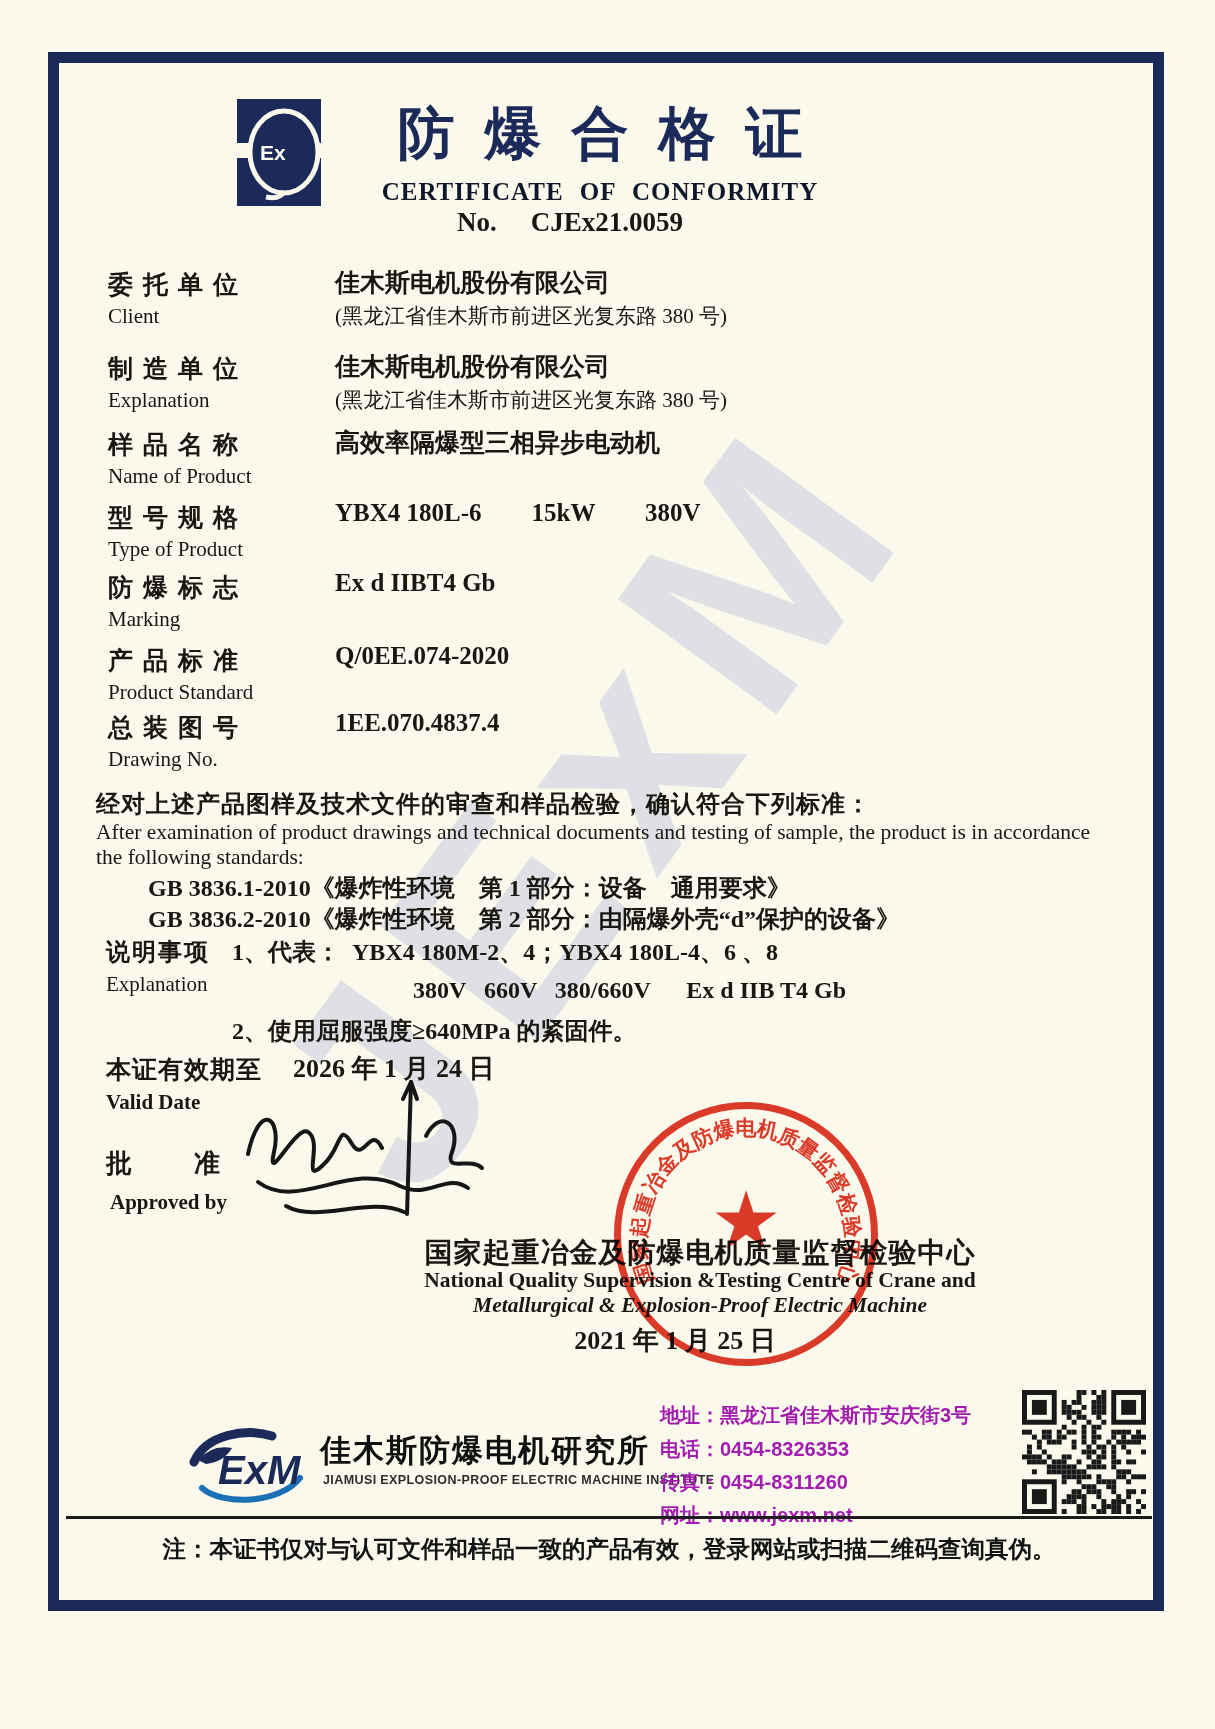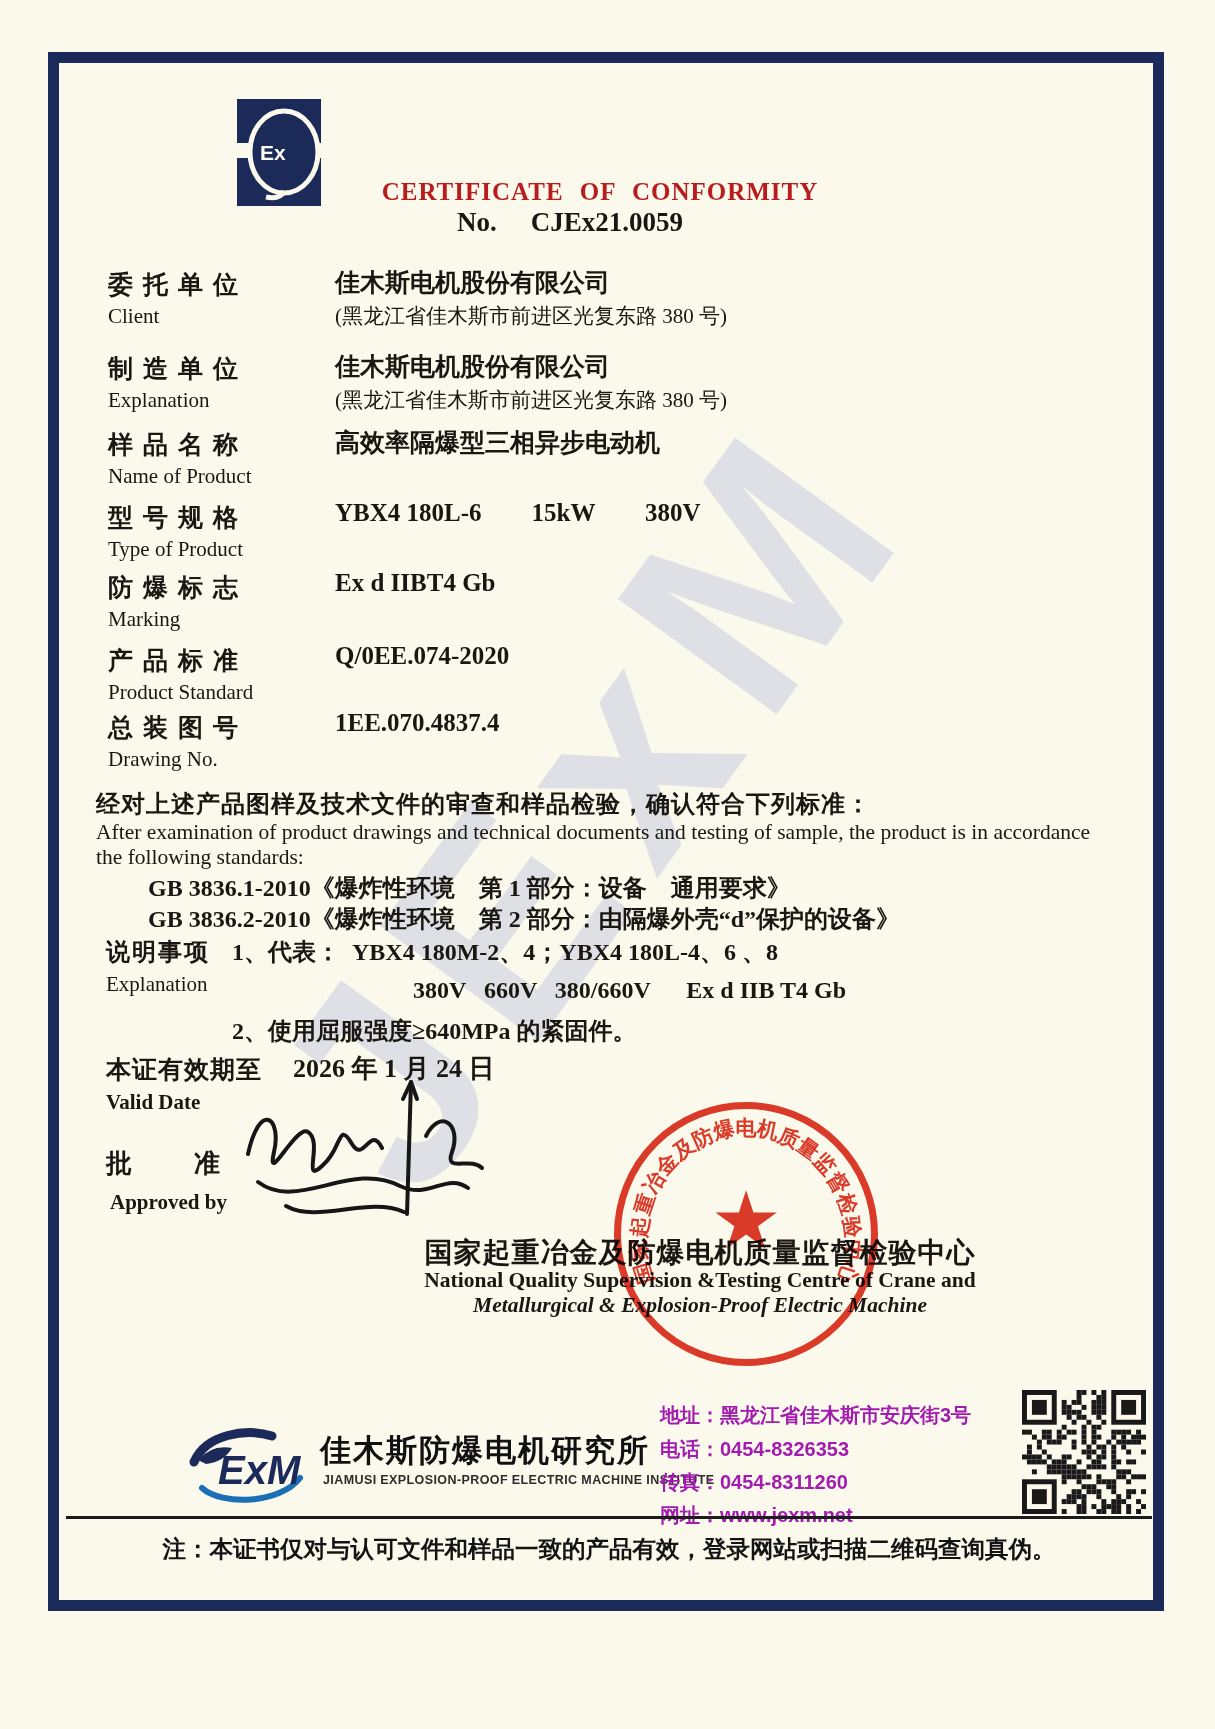--- a/index.html
+++ b/index.html
@@ -12,21 +12,21 @@
   
   .watermark{position:absolute;left:60px;top:640px;width:1060px;text-align:center;
              font-family:"Liberation Sans",sans-serif;font-weight:bold;font-size:285px;
              letter-spacing:28px;color:rgba(128,150,208,0.24);transform:rotate(-54deg);
              z-index:0;white-space:nowrap;}
   
   .logo-ex{left:237px;top:99px;}
   .title-cn{left:350px;top:96px;width:500px;text-align:center;color:#1c2a5a;
             font-family:"Liberation Sans",sans-serif;font-weight:bold;font-size:57px;
             letter-spacing:30px;text-indent:30px;white-space:nowrap;}
-  .title-en{left:340px;top:178px;width:520px;text-align:center;color:#b91c1c;
+  .title-en{left:340px;top:178px;width:520px;text-align:center;color:#0f172a;
             font-weight:bold;font-size:25px;letter-spacing:1px;word-spacing:9px;white-space:nowrap;}
   .no-line{left:340px;top:207px;width:460px;text-align:center;font-weight:bold;font-size:27px;white-space:nowrap;}
   .no-line .gap{display:inline-block;width:34px;}
   
   .row{position:absolute;left:0;width:100%;}
   .cl{position:absolute;left:108px;font-weight:bold;font-size:25px;letter-spacing:10px;white-space:nowrap;}
   .el{position:absolute;left:108px;top:36px;font-size:21px;white-space:nowrap;}
   .val{position:absolute;left:335px;top:-2px;font-weight:bold;font-size:25px;white-space:pre;}
   .sub{position:absolute;left:335px;top:34px;font-size:21px;white-space:pre;}
   
@@ -81,20 +81,21 @@
   <div class="watermark">JExM</div>
   <div class="frame"></div>
 
   <svg class="abs logo-ex z1" width="84" height="107" viewBox="0 0 84 107">
     <rect x="0" y="0" width="84" height="107" fill="#1c2a5a"></rect>
     <rect x="0" y="44" width="84" height="15" fill="#fbf8ec"></rect>
     <ellipse cx="47" cy="53" rx="34" ry="41" fill="#1c2a5a" stroke="#fbf8ec" stroke-width="5"></ellipse>
     <path d="M47,92 q-4,9 -18,6" stroke="#fbf8ec" stroke-width="5" fill="none"></path>
     <text x="23" y="61" fill="#fbf8ec" font-family="Liberation Sans,sans-serif" font-weight="bold" font-size="21">Ex</text>
   </svg>
+  <div class="abs title-cn z1">防爆合格证</div>
   <div class="abs title-en z1">CERTIFICATE OF CONFORMITY</div>
   <div class="abs no-line z1"><span>No.</span><span class="gap"></span><span>CJEx21.0059</span></div>
 
   <div class="row z1" style="top:268px">
     <div class="cl">委托单位</div>
     <div class="el">Client</div>
     <div class="val">佳木斯电机股份有限公司</div>
     <div class="sub">(黑龙江省佳木斯市前进区光复东路 380 号)</div>
   </div>
   <div class="row z1" style="top:352px">
@@ -177,20 +178,21 @@
       <span class="stamp-char" style="left: 226.142px; top: 83.0622px; transform: translate(-50%, -50%) rotate(59.4444deg);">督</span>
       <span class="stamp-char" style="left: 235.371px; top: 104.153px; transform: translate(-50%, -50%) rotate(71.3333deg);">检</span>
       <span class="stamp-char" style="left: 240.252px; top: 126.782px; transform: translate(-50%, -50%) rotate(83.2222deg);">验</span>
       <span class="stamp-char" style="left: 240.575px; top: 149.978px; transform: translate(-50%, -50%) rotate(95.1111deg);">中</span>
       <span class="stamp-char" style="left: 236.325px; top: 172.746px; transform: translate(-50%, -50%) rotate(107deg);">心</span>
     </div>
 
   <div class="abs auth-cn z1">国家起重冶金及防爆电机质量监督检验中心</div>
   <div class="abs auth-en1 z1">National Quality Supervision &amp;Testing Centre of Crane and</div>
   <div class="abs auth-en2 z1">Metallurgical &amp; Explosion-Proof Electric Machine</div>
+  <div class="abs auth-date z1">2021 年 1 月 25 日</div>
 
   <svg class="abs f-logo z1" width="124" height="80" viewBox="0 0 124 80">
     <path d="M6,36 C18,8 58,2 84,10" stroke="#1c2a5a" stroke-width="9" fill="none" stroke-linecap="round"></path>
     <path d="M14,62 C34,80 92,78 112,52" stroke="#1a6fb5" stroke-width="6" fill="none" stroke-linecap="round"></path>
     <path d="M10,34 q14,-16 34,-12 q-8,14 -26,16 z" fill="#1c2a5a"></path>
     <text x="30" y="58" fill="#1c2a5a" font-family="Liberation Sans,sans-serif" font-weight="bold" font-style="italic" font-size="40">ExM</text>
   </svg>
   <div class="abs f-cn z1">佳木斯防爆电机研究所</div>
   <div class="abs f-en z1">JIAMUSI EXPLOSION-PROOF ELECTRIC MACHINE INSTITUTE</div>
 

